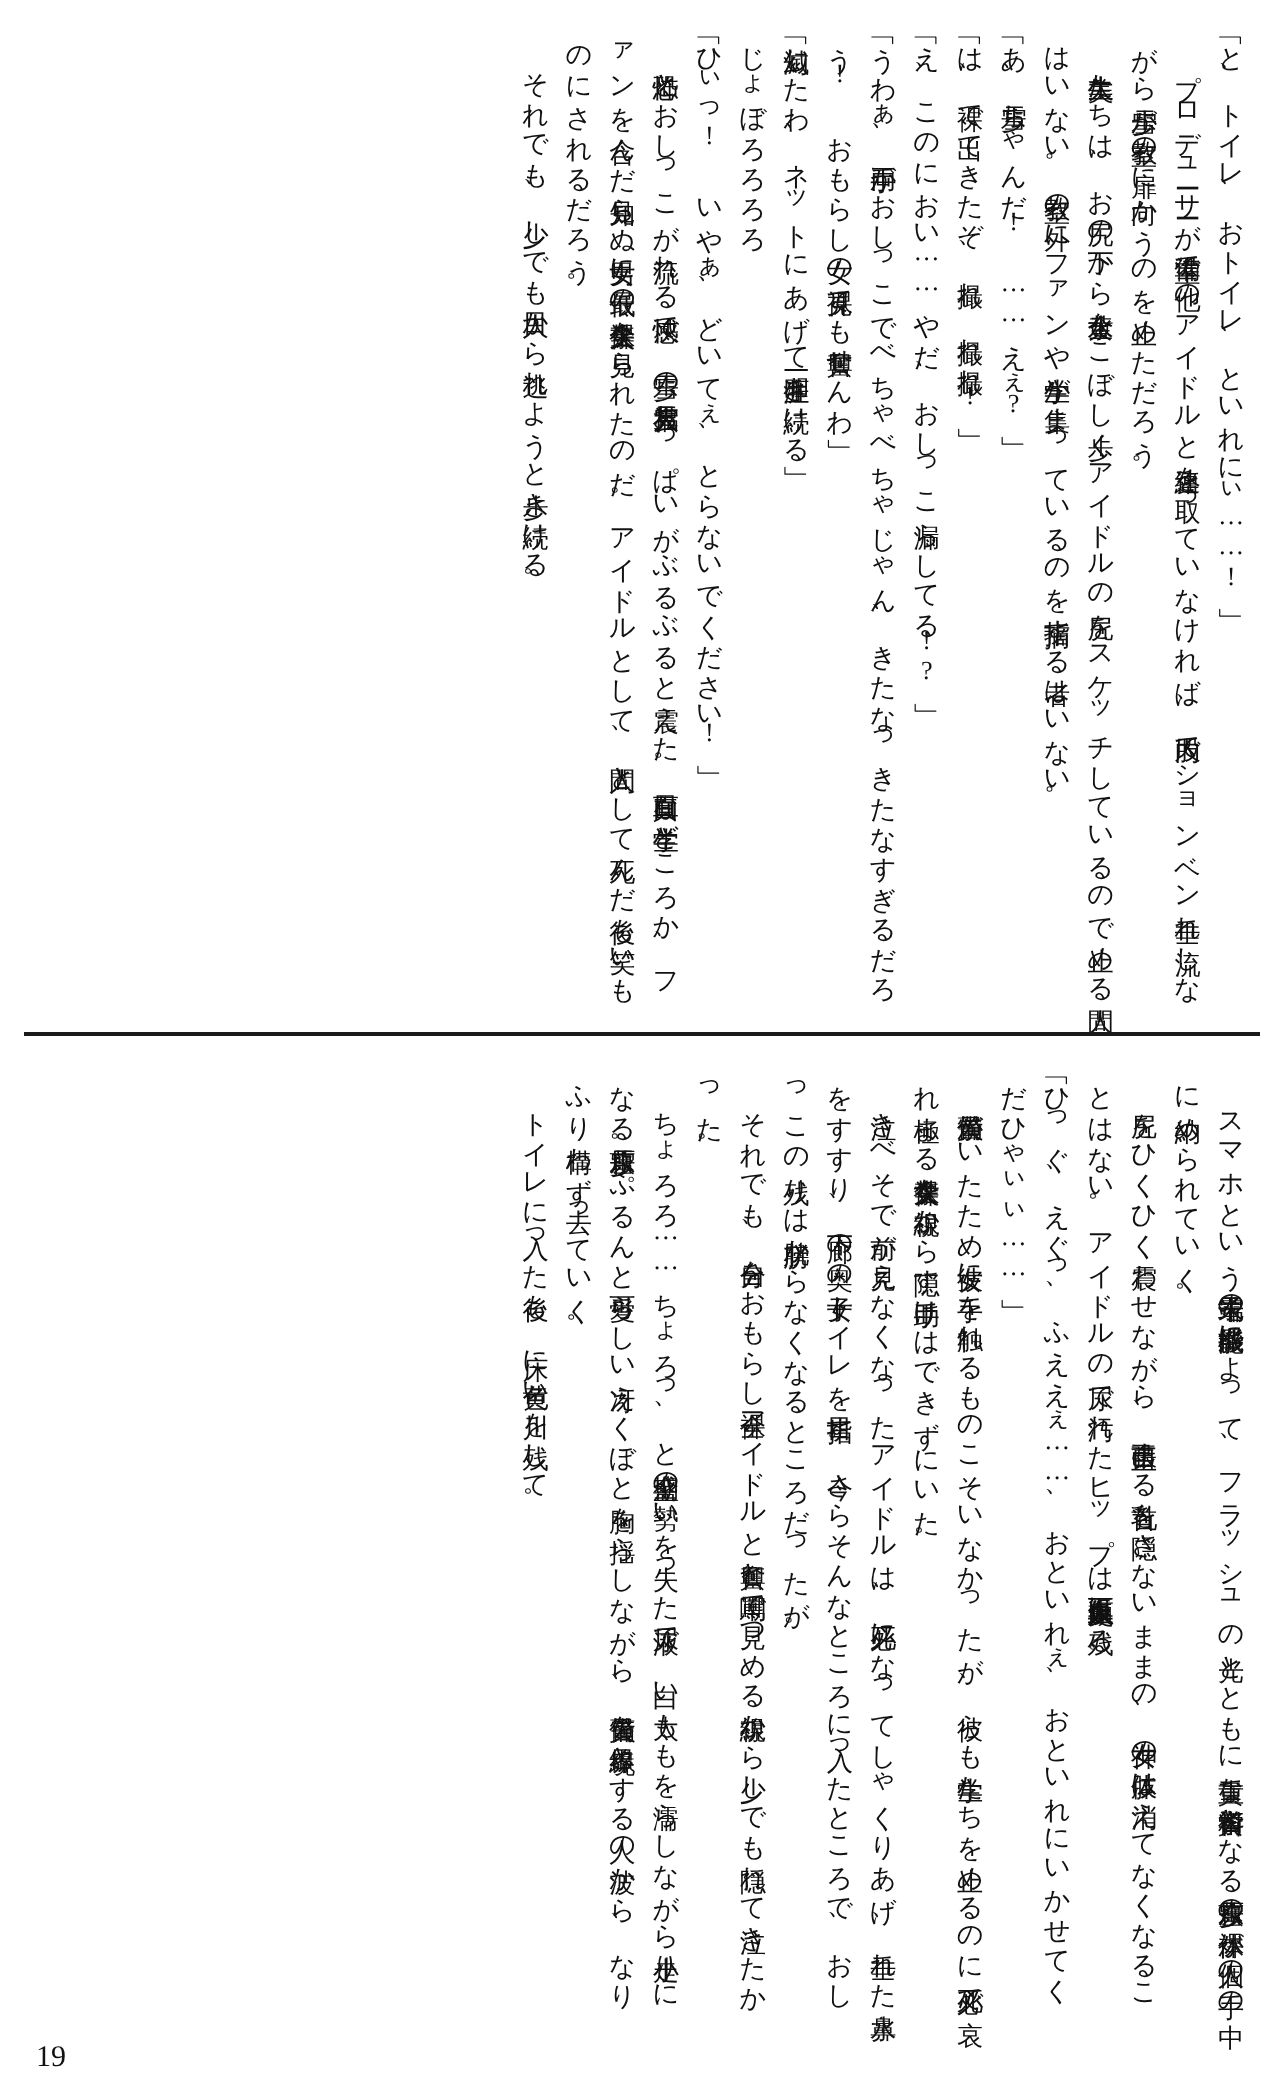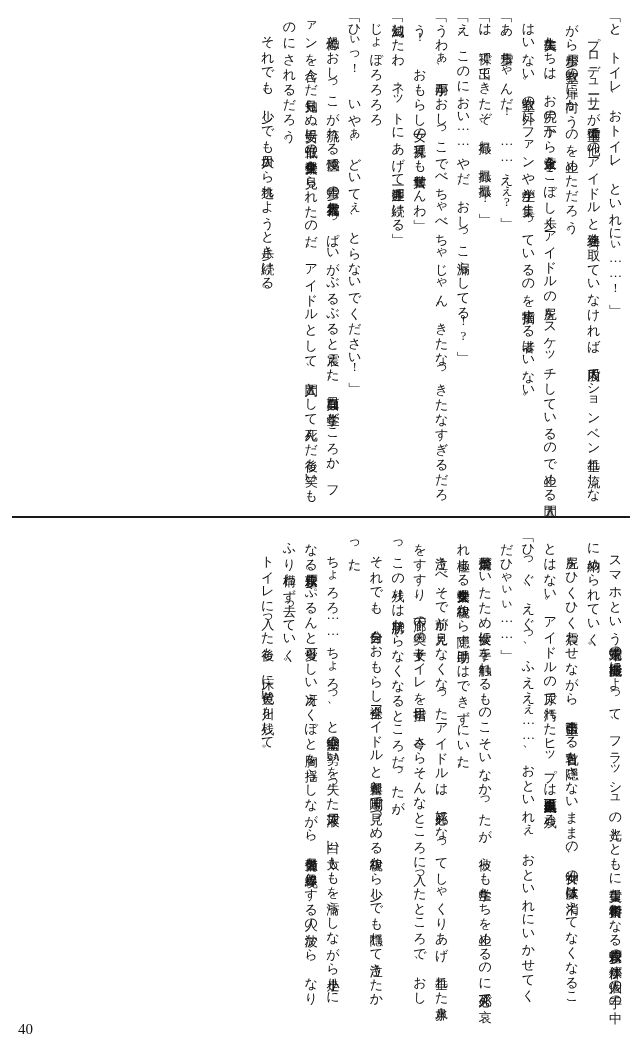--- a/index.html
+++ b/index.html
@@ -108,15 +108,15 @@
       <p class="vpara">尻をひくひく震わせながら、自己主張する乳首を隠さないままの、女神の肢体は消えてなくなることはない。アイドルの尿で汚れたヒップは五百年以上人類史に残る。</p>
       <p class="vpara noindent">「ひっぐ、えぐっ、ふええぇ……、おといれぇ、おといれにいかせてくだひゃぃぃ……」</p>
       <p class="vpara">警備員がいたため彼女に手を触れるものこそいなかったが、彼らも学生たちを止めるのに必死で哀れ極まる失禁裸女を視線から隠す手助けはできずにいた。</p>
       <p class="vpara">泣きべそで前が見えなくなったアイドルは、必死になってしゃくりあげ、垂れた鼻水をすすり、廊下の奥の女子トイレを目指す。今さらそんなところに入ったところで、おしっこの残りは膀胱からなくなるところだったが。</p>
       <p class="vpara">それでも、自分をおもらし全裸アイドルと興奮と嘲罵で見つめる視線から少しでも隠れて泣きたかった。</p>
       <p class="vpara">ちょろろ……ちょろっ、と全盛期の勢いを失った尿液で、白い太ももを濡らしながら小走りになる萩原雪歩。ぷるんと可愛らしい冴えくぼと胸を揺らしながら、警備員を境界線とする人の波から、なりふり構わず去っていく。</p>
       <p class="vpara">トイレに入った後も、床に黄色い川を残して。</p>
     </div>
   </div>
 
-  <div class="page-number">40</div>
+  <div class="page-number">19</div>
 
 </div>
 
 </body></html>

